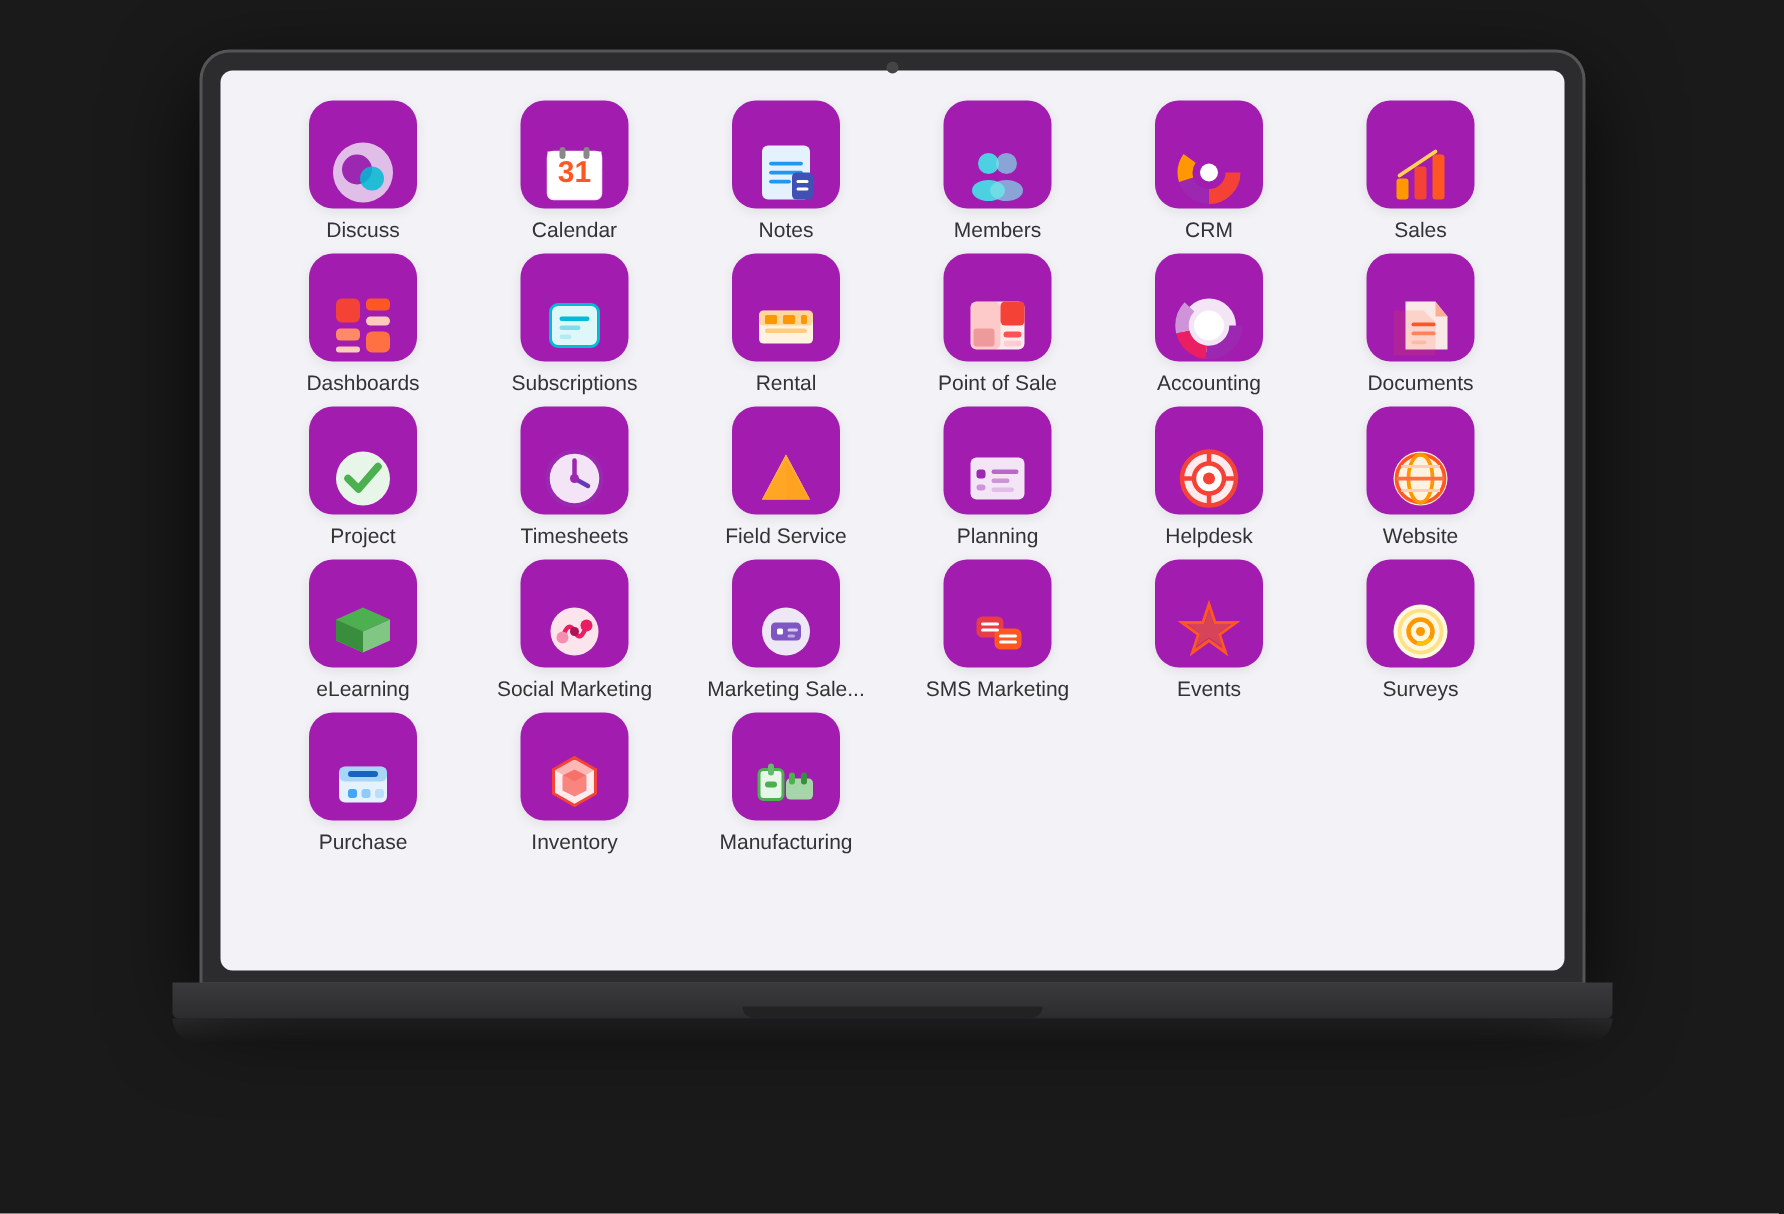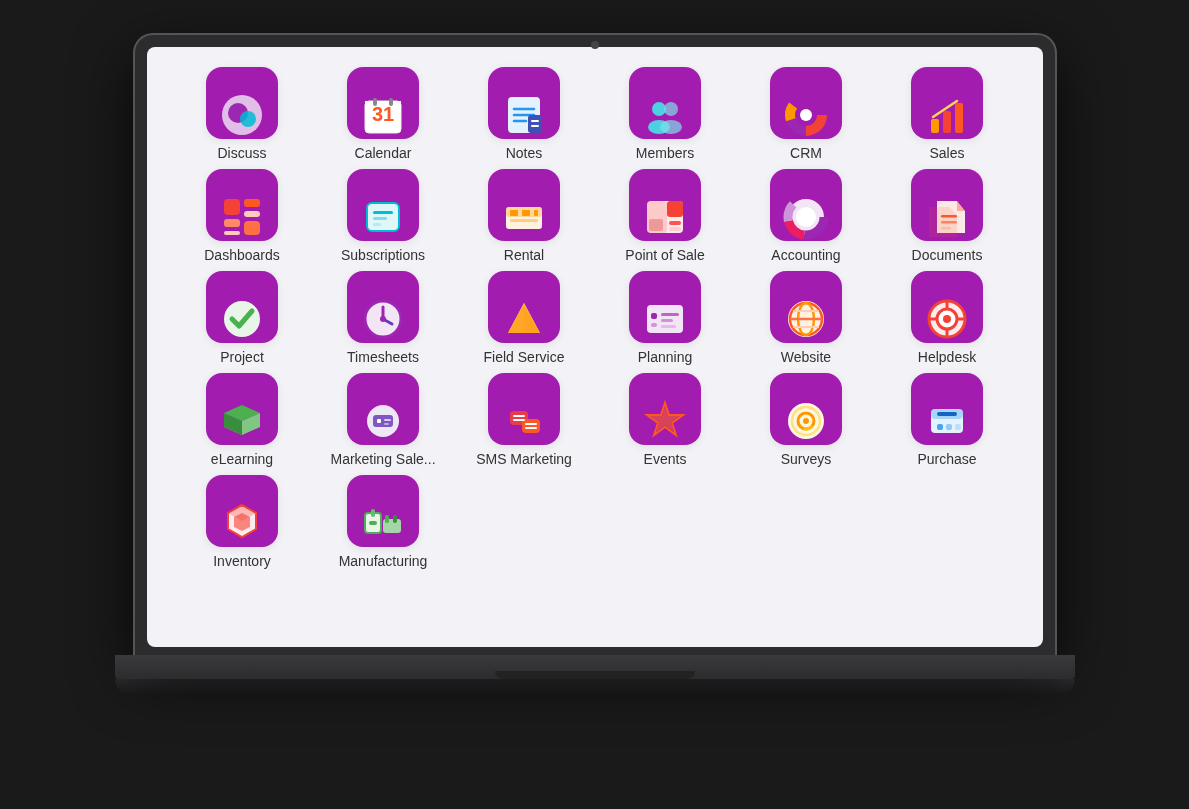--- a/index.html
+++ b/index.html
@@ -318,54 +318,66 @@
                 <rect x="20" y="18" width="18" height="3" rx="1.5" fill="#ba68c8"></rect>
                 <rect x="20" y="24" width="12" height="3" rx="1.5" fill="#ce93d8"></rect>
                 <rect x="20" y="30" width="15" height="3" rx="1.5" fill="#e1bee7"></rect>
               </svg>
             </div>
             <span class="app-label">Planning</span>
           </div>
           <div class="app-item">
             <div class="app-icon">
               <svg viewBox="0 0 48 48" class="icon-svg">
-                <circle cx="24" cy="24" r="18" fill="#fff3e0"></circle>
-                <circle cx="24" cy="24" r="16" fill="none" stroke="#ff5722" stroke-width="2.5"></circle>
-                <ellipse cx="24" cy="24" rx="8" ry="16" fill="none" stroke="#ff9800" stroke-width="2.5"></ellipse>
-                <line x1="8" y1="24" x2="40" y2="24" stroke="#ff7043" stroke-width="2.5"></line>
-                <line x1="11" y1="16" x2="37" y2="16" stroke="#ffccbc" stroke-width="2"></line>
-                <line x1="11" y1="32" x2="37" y2="32" stroke="#ffccbc" stroke-width="2"></line>
-              </svg>
-            </div>
-            <span class="app-label">Website</span>
-          </div>
-          <div class="app-item">
-            <div class="app-icon">
-              <svg viewBox="0 0 48 48" class="icon-svg">
                 <circle cx="24" cy="24" r="18" fill="#ffebee"></circle>
                 <circle cx="24" cy="24" r="18" fill="none" stroke="#f44336" stroke-width="3"></circle>
                 <circle cx="24" cy="24" r="10" fill="white" stroke="#f44336" stroke-width="3"></circle>
                 <circle cx="24" cy="24" r="4" fill="#f44336"></circle>
                 <line x1="24" y1="6" x2="24" y2="14" stroke="#f44336" stroke-width="3"></line>
                 <line x1="24" y1="34" x2="24" y2="42" stroke="#f44336" stroke-width="3"></line>
                 <line x1="6" y1="24" x2="14" y2="24" stroke="#f44336" stroke-width="3"></line>
                 <line x1="34" y1="24" x2="42" y2="24" stroke="#f44336" stroke-width="3"></line>
               </svg>
             </div>
             <span class="app-label">Helpdesk</span>
           </div>
           <div class="app-item">
             <div class="app-icon">
               <svg viewBox="0 0 48 48" class="icon-svg">
+                <circle cx="24" cy="24" r="18" fill="#fff3e0"></circle>
+                <circle cx="24" cy="24" r="16" fill="none" stroke="#ff5722" stroke-width="2.5"></circle>
+                <ellipse cx="24" cy="24" rx="8" ry="16" fill="none" stroke="#ff9800" stroke-width="2.5"></ellipse>
+                <line x1="8" y1="24" x2="40" y2="24" stroke="#ff7043" stroke-width="2.5"></line>
+                <line x1="11" y1="16" x2="37" y2="16" stroke="#ffccbc" stroke-width="2"></line>
+                <line x1="11" y1="32" x2="37" y2="32" stroke="#ffccbc" stroke-width="2"></line>
+              </svg>
+            </div>
+            <span class="app-label">Website</span>
+          </div>
+          <div class="app-item">
+            <div class="app-icon">
+              <svg viewBox="0 0 48 48" class="icon-svg">
                 <polygon points="24,8 42,16 24,24 6,16" fill="#4caf50"></polygon>
                 <polygon points="6,16 6,30 24,38 42,30 42,16 24,24" fill="#81c784"></polygon>
                 <polygon points="6,16 6,30 24,38 24,24" fill="#388e3c"></polygon>
               </svg>
             </div>
             <span class="app-label">eLearning</span>
+          </div>
+          <div class="app-item">
+            <div class="app-icon">
+              <svg viewBox="0 0 48 48" class="icon-svg">
+                <circle cx="24" cy="24" r="16" fill="#fce4ec"></circle>
+                <path d="M16,28 Q20,16 24,24 Q28,32 32,20" stroke="#e91e63" stroke-width="3" stroke-linecap="round" fill="none"></path>
+                <circle cx="16" cy="28" r="4" fill="#f48fb1"></circle>
+                <circle cx="32" cy="20" r="4" fill="#e91e63"></circle>
+                <circle cx="24" cy="24" r="3" fill="#ad1457"></circle>
+              </svg>
+            </div>
+            <span class="app-label">Social Marketing</span>
           </div>
           <div class="app-item">
             <div class="app-icon">
               <svg viewBox="0 0 48 48" class="icon-svg">
                 <rect x="8" y="8" width="32" height="32" rx="16" fill="#ede7f6"></rect>
                 <rect x="14" y="18" width="20" height="12" rx="3" fill="#7e57c2"></rect>
                 <rect x="18" y="22" width="4" height="4" rx="1" fill="white"></rect>
                 <rect x="25" y="22" width="7" height="2" rx="1" fill="white" opacity="0.7"></rect>
                 <rect x="25" y="26" width="5" height="2" rx="1" fill="white" opacity="0.5"></rect>
               </svg>

